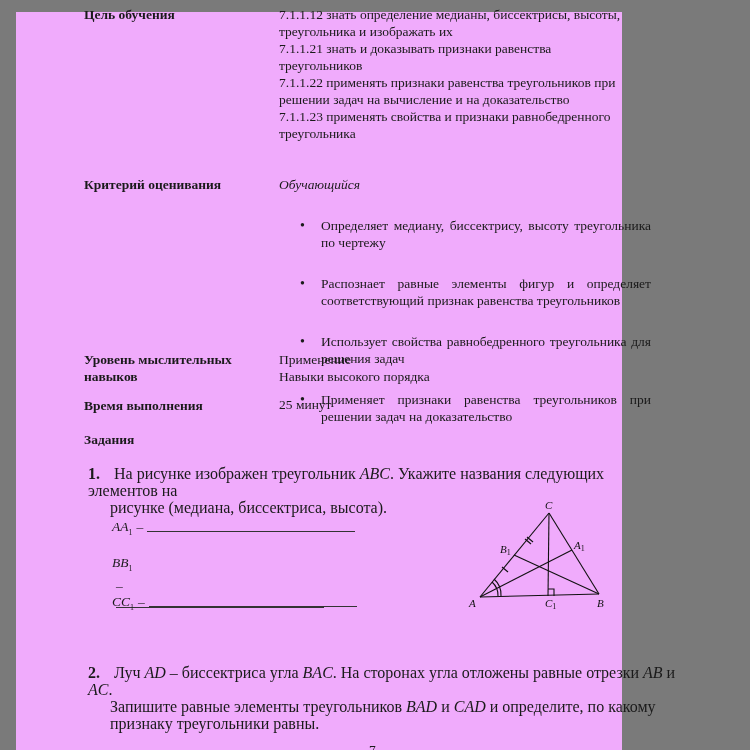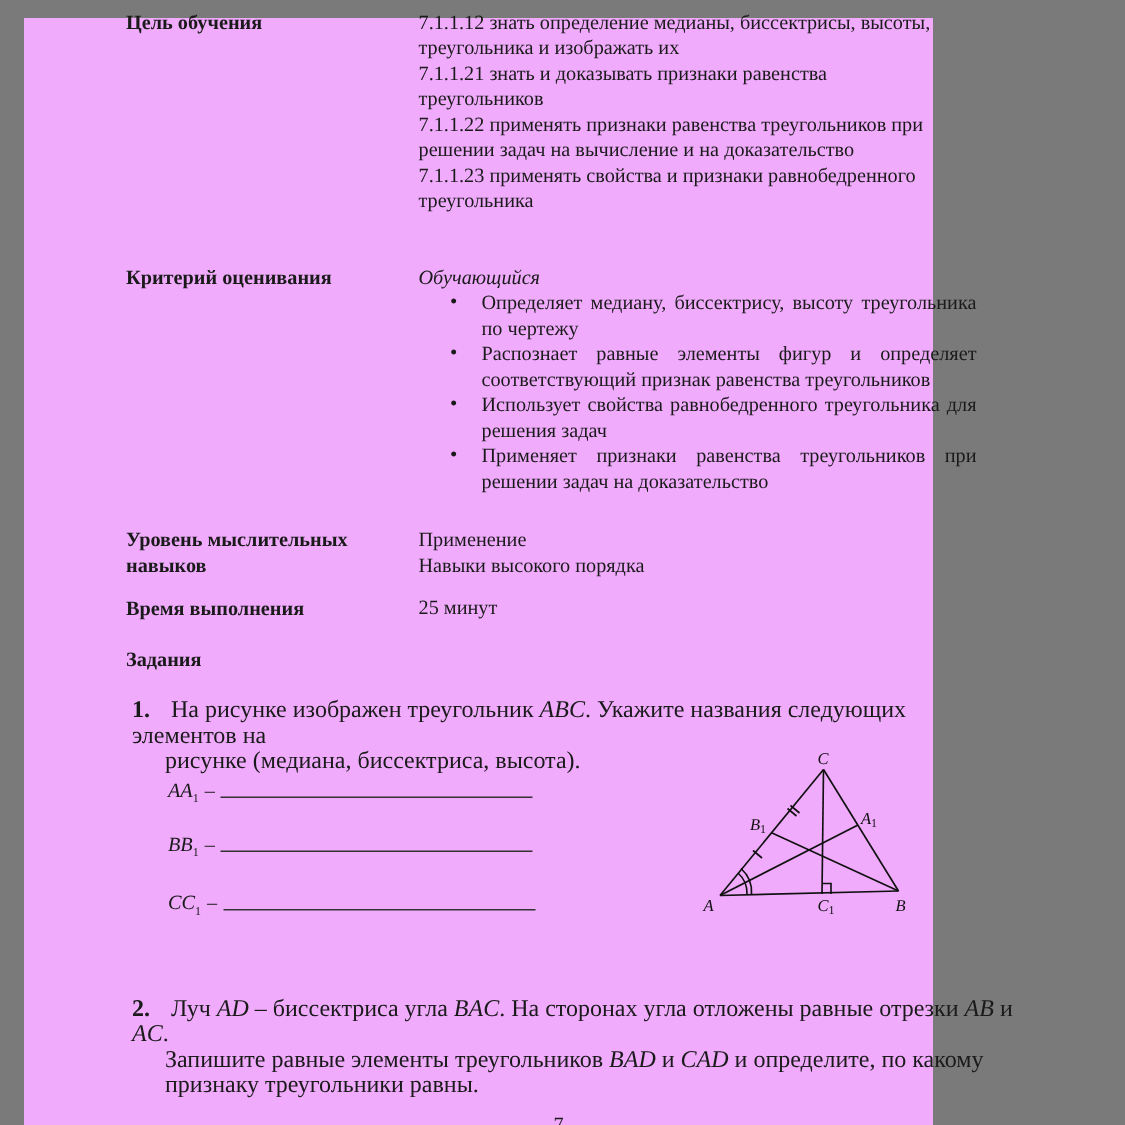--- a/index.html
+++ b/index.html
@@ -10,21 +10,21 @@
   }
   .page {
     position:absolute; left:16px; top:12px; width:606px; height:750px;
     background:#f0abfc;
   }
   .abs { position:absolute; }
   .label { font-weight:bold; font-size:13.5px; line-height:17px; }
   .val-block { position:absolute; left:263px; width:372px; font-size:13.5px; line-height:17px; }
   .ital { font-style:italic; }
   ul.crit { list-style:none; margin:0; padding:0; }
-  ul.crit li { position:relative; padding-left:42px; text-align:justify; text-align-last:left; margin-bottom:0; }
+  ul.crit li { position:relative; padding-left:42px; text-align:justify; text-align-last:left; margin-bottom:0;margin-top:24px; }
   ul.crit li::before { content:"•"; position:absolute; left:21px; top:0; font-size:14px; }
   .task-num { font-weight:bold; }
   .task { position:absolute; font-size:16px; line-height:17px; }
   .blank-row { position:absolute; left:96px; font-size:13.5px; line-height:17px; display:flex; }
   .blank-row .nm { font-style:italic; }
   .blank-row .nm sub { font-size:8px; font-style:normal; }
   .blank-line { display:inline-block; width:208px; border-bottom:1px solid #333; margin-left:4px; height:13px; }
   .pagenum { position:absolute; left:353px; top:730px; font-size:13.5px; }
   svg text { font-family:"Liberation Serif", serif; font-style:italic; font-size:11px; fill:#111; }
 </style>
@@ -74,21 +74,21 @@
     <span class="task-num">1.</span>
     <span style="margin-left:10px;">На рисунке изображен треугольник </span><span class="ital">ABC</span><span>. Укажите названия следующих элементов на</span>
     <div style="padding-left:22px;">рисунке (медиана, биссектриса, высота).</div>
   </div>
 
   <div class="blank-row" style="top:506px;">
     <span class="nm"><span>AA</span><sub>1</sub></span>
     <span style="margin-left:4px;">–</span>
     <span class="blank-line"></span>
   </div>
-  <div class="blank-row" style="top:542px;">
+  <div class="blank-row" style="top:542px;flex-direction:column;">
     <span class="nm"><span>BB</span><sub>1</sub></span>
     <span style="margin-left:4px;">–</span>
     <span class="blank-line"></span>
   </div>
   <div class="blank-row" style="top:581px;">
     <span class="nm"><span>CC</span><sub>1</sub></span>
     <span style="margin-left:4px;">–</span>
     <span class="blank-line"></span>
   </div>
 

